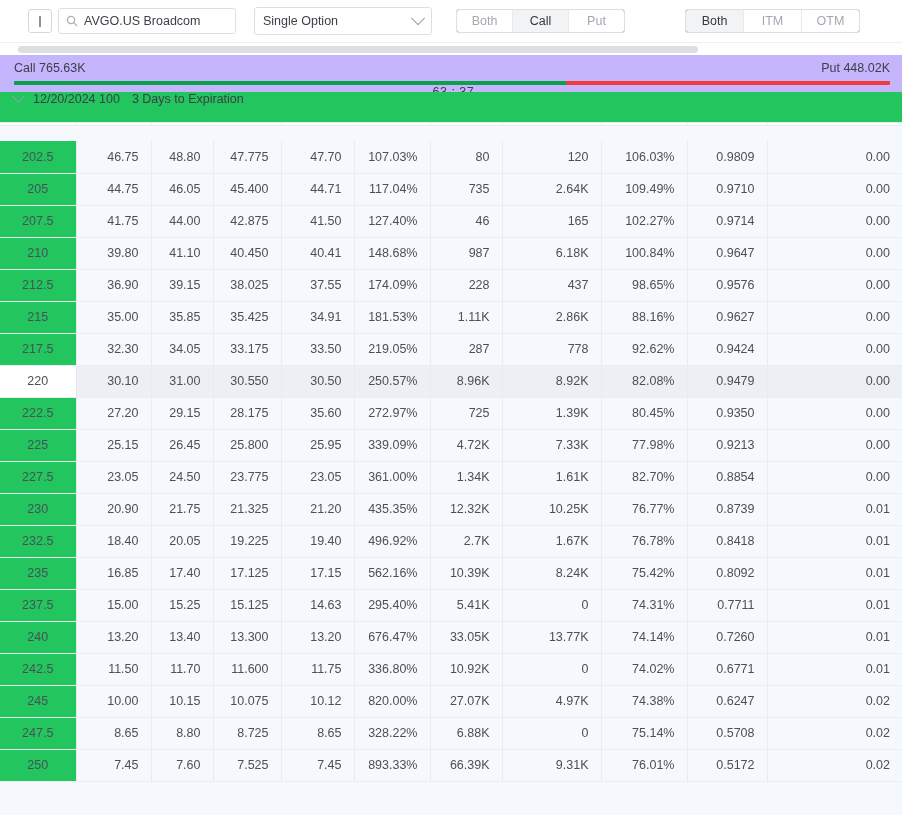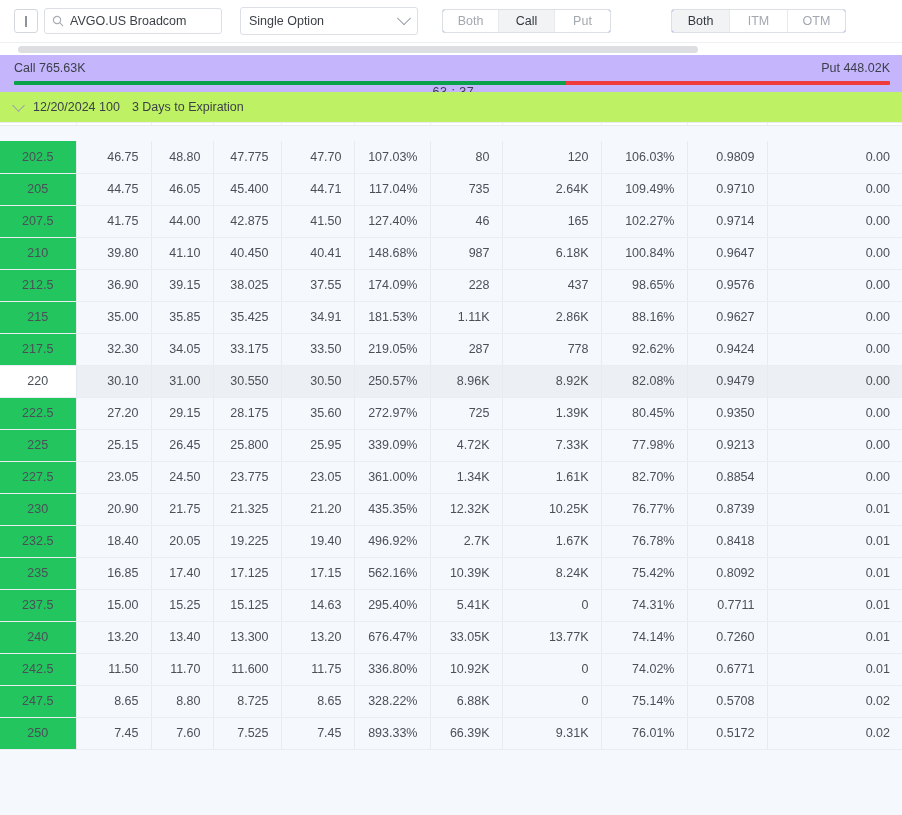--- a/index.html
+++ b/index.html
@@ -8,21 +8,21 @@
     background:#ffffff;
     font-family:"Liberation Sans","DejaVu Sans",sans-serif;
     color:#3b3f47;
     -webkit-font-smoothing:antialiased;
   }
   .app{width:902px;height:815px;display:flex;flex-direction:column;position:relative;}
 
   
   .toolbar{
     height:42px;min-height:42px;display:flex;align-items:center;
-    padding:0 10px;background:#fff;border-bottom:1px solid #eef0f3;
+    padding:0 24px;background:#fff;border-bottom:1px solid #eef0f3;
   }
   .sq-btn{
     width:22px;height:22px;border:1px solid #d4d8de;border-radius:3px;
     display:flex;align-items:center;justify-content:center;background:#fff;
     margin-left:4px;
   }
   .sq-inner{width:2px;height:11px;background:#8d939c;}
   .search-box{
     width:162px;height:24px;border:1px solid #dcdfe4;border-radius:3px;
     display:flex;align-items:center;padding:0 7px;background:#fff;gap:6px;
@@ -93,22 +93,22 @@
     background:#22c55e;text-align:center;color:#4b5058;
     border-right:1px solid #e4e8ee;padding:0;
   }
   tbody.body tr td:last-child{border-right:none;}
   tbody.body tr.hl td{background:#eceff3;}
   tbody.body tr.hl td.strike{background:#ffffff;}
   .up{color:#15a956;}
 
   
   .sticky-group{
-    position:absolute;left:0;right:0;top:0;height:30px;background:#bef264;
-    border-bottom:1px solid #e9ecef;display:flex;align-items:center;
+    position:absolute;left:0;right:0;top:0;height:30px;background:#22c55e;
+    border-bottom:1px solid #e9ecef;display:flex;align-items:flex-start;
     padding-left:14px;font-size:12.5px;color:#3b3f47;z-index:5;
   }
   .scroll-area{position:absolute;left:0;right:0;top:0;bottom:0;}
 </style>
 </head>
 <body>
 
 <div class="app">
 
   <div class="toolbar">
@@ -415,20 +415,33 @@
               <td>11.600</td>
               <td class="up">11.75</td>
               <td class="up">336.80%</td>
               <td>10.92K</td>
               <td>0</td>
               <td>74.02%</td>
               <td>0.6771</td>
               <td>0.01</td>
             </tr>
             <tr>
+              <td class="strike">245</td>
+              <td>10.00</td>
+              <td>10.15</td>
+              <td>10.075</td>
+              <td class="up">10.12</td>
+              <td class="up">820.00%</td>
+              <td>27.07K</td>
+              <td>4.97K</td>
+              <td>74.38%</td>
+              <td>0.6247</td>
+              <td>0.02</td>
+            </tr>
+            <tr>
               <td class="strike">247.5</td>
               <td>8.65</td>
               <td>8.80</td>
               <td>8.725</td>
               <td class="up">8.65</td>
               <td class="up">328.22%</td>
               <td>6.88K</td>
               <td>0</td>
               <td>75.14%</td>
               <td>0.5708</td>

